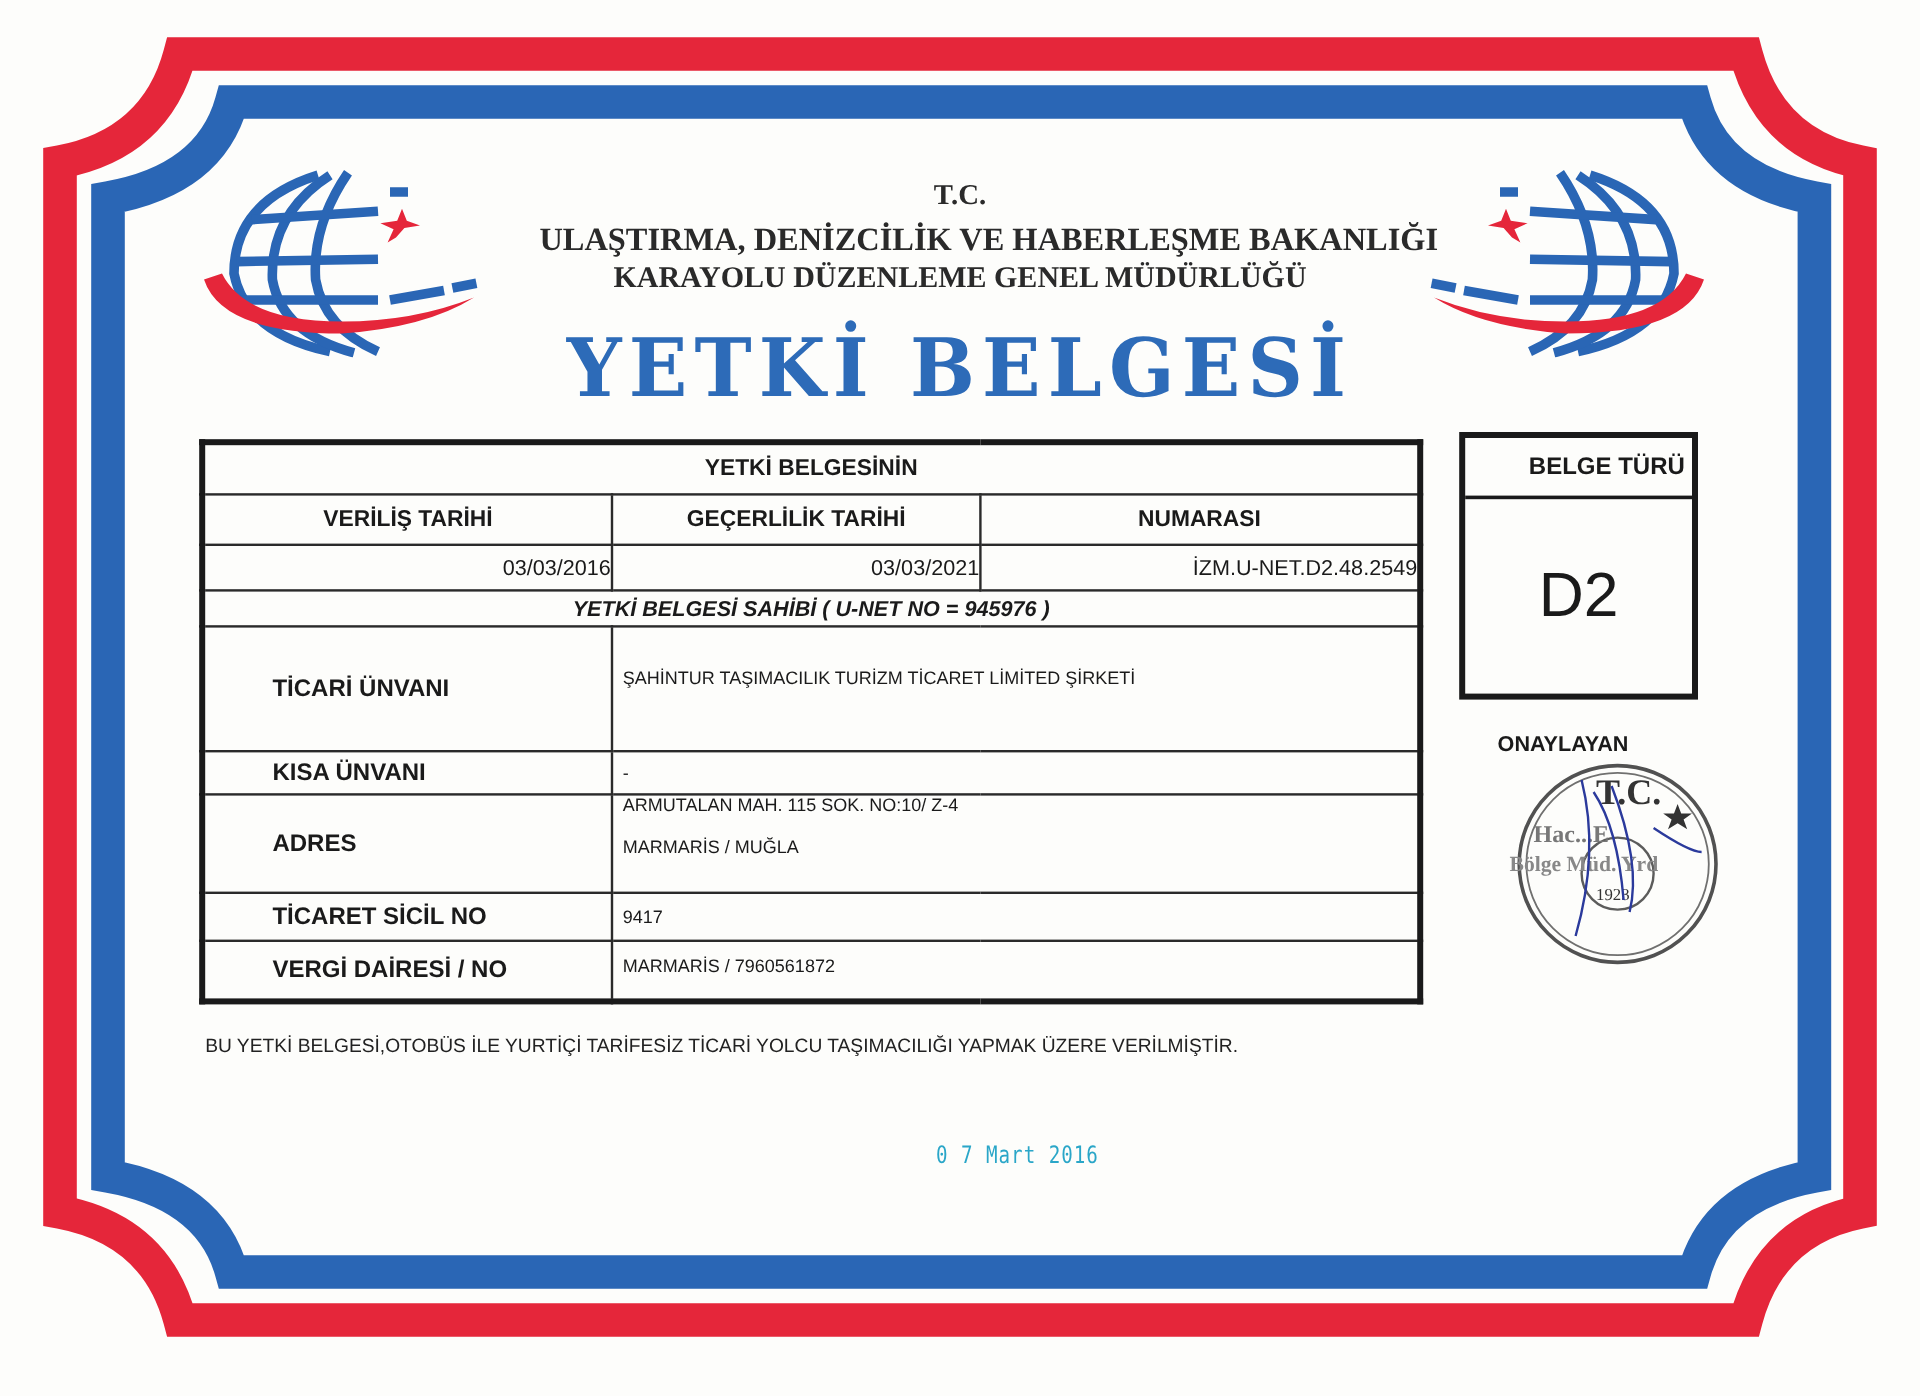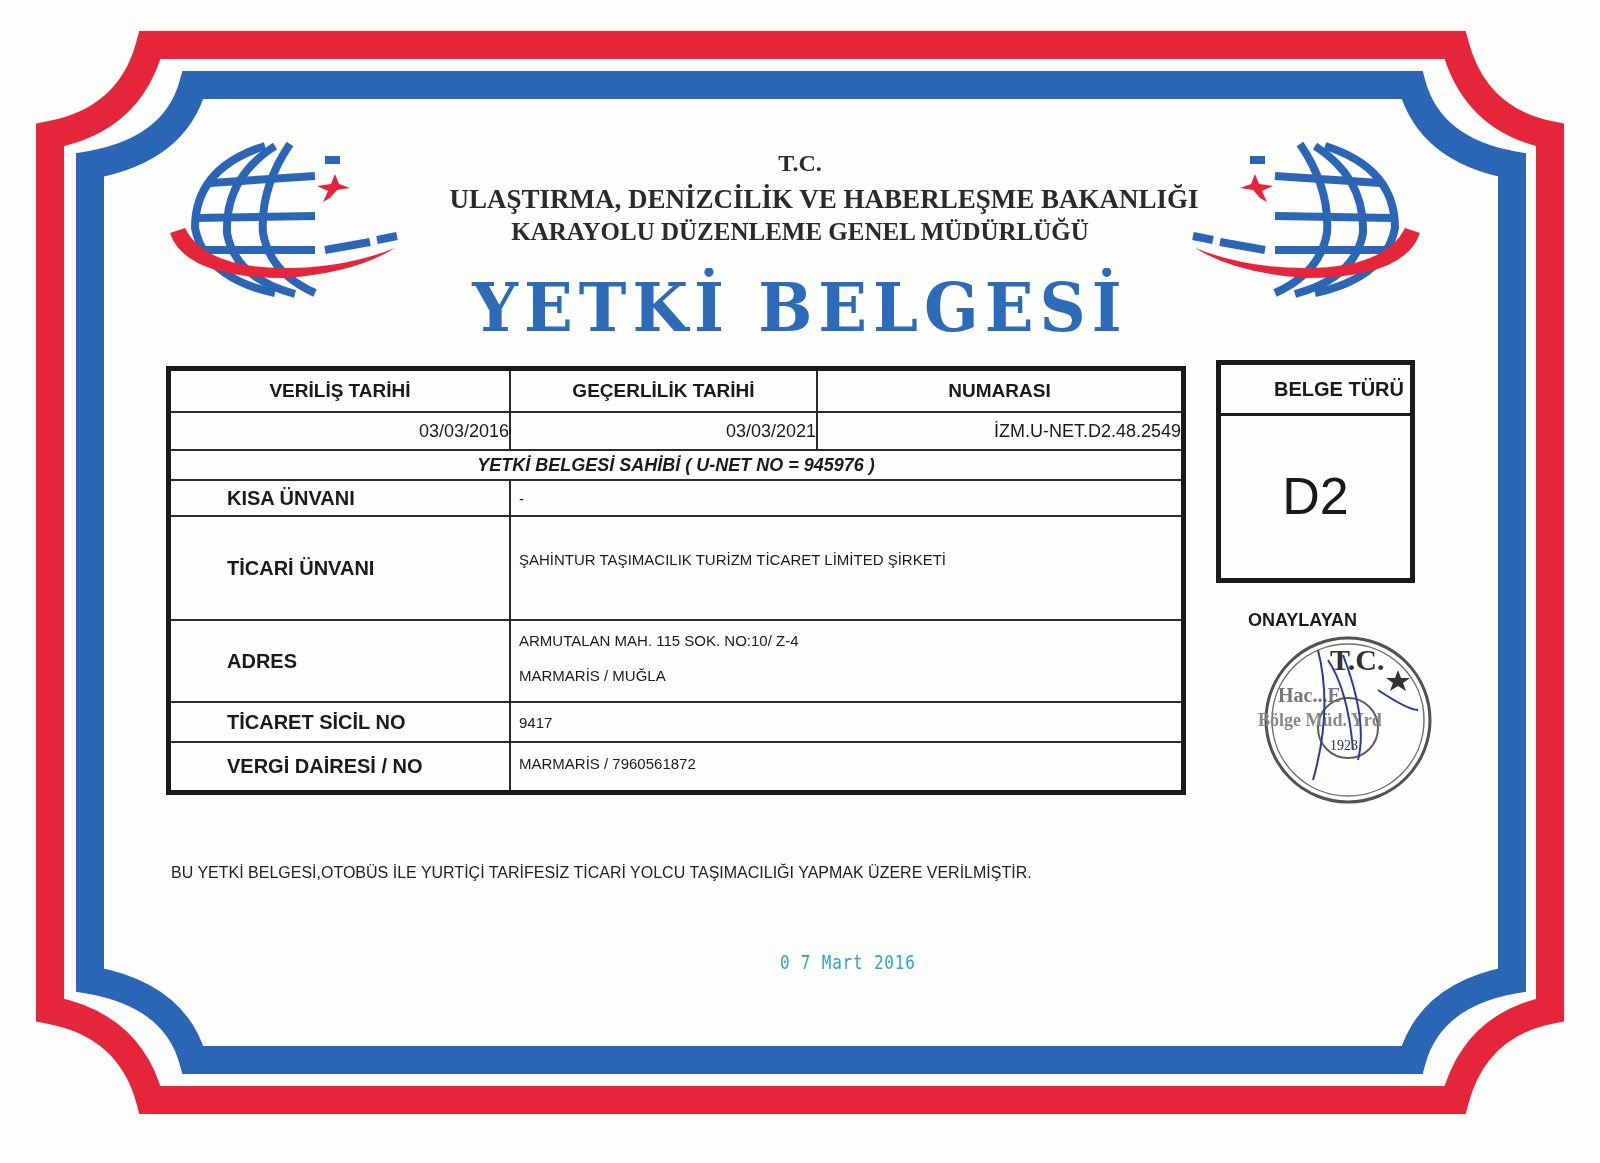--- a/index.html
+++ b/index.html
@@ -84,45 +84,48 @@
   <polygon points="165,60 172,52 185,50 174,46 170,36 166,46 152,48 163,53 158,64" fill="#e5263a"></polygon>
 </svg>
 
 <div id="tc" class="header-line">T.C.</div>
 <div id="ministry" class="header-line">ULAŞTIRMA, DENİZCİLİK VE HABERLEŞME BAKANLIĞI</div>
 <div id="directorate" class="header-line">KARAYOLU DÜZENLEME GENEL MÜDÜRLÜĞÜ</div>
 <div id="title">YETKİ BELGESİ</div>
 
 <table class="main">
   <tbody>
+      <tr>
+    <td colspan="3" class="hdr">YETKİ BELGESİNİN</td>
+  </tr>
   <tr>
     <td class="hdr" style="width:335px">VERİLİŞ TARİHİ</td>
     <td class="hdr" style="width:305px">GEÇERLİLİK TARİHİ</td>
     <td class="hdr">NUMARASI</td>
   </tr>
   <tr>
     <td class="val">03/03/2016</td>
     <td class="val">03/03/2021</td>
     <td class="val">İZM.U-NET.D2.48.2549</td>
   </tr>
   <tr>
     <td colspan="3" class="hdr" style="height:28px;font-size:18px;font-style:italic;">YETKİ BELGESİ SAHİBİ ( U-NET NO = 945976 )</td>
   </tr>
+  <tr style="height:104px">
+    <td class="lbl">TİCARİ ÜNVANI</td>
+    <td colspan="2" class="cell top" style="padding-top:34px !important">ŞAHİNTUR TAŞIMACILIK TURİZM TİCARET LİMİTED ŞİRKETİ</td>
+  </tr>
   <tr style="height:36px">
     <td class="lbl">KISA ÜNVANI</td>
     <td colspan="2" class="cell">-</td>
   </tr>
-  <tr style="height:104px">
-    <td class="lbl">TİCARİ ÜNVANI</td>
-    <td colspan="2" class="cell top" style="padding-top:34px !important">ŞAHİNTUR TAŞIMACILIK TURİZM TİCARET LİMİTED ŞİRKETİ</td>
-  </tr>
   <tr style="height:82px">
     <td class="lbl">ADRES</td>
     <td colspan="2" class="cell" style="vertical-align:top;position:relative;">
-      <div style="padding-top:11px">ARMUTALAN MAH. 115 SOK. NO:10/ Z-4</div>
+      <div style="padding-top:0">ARMUTALAN MAH. 115 SOK. NO:10/ Z-4</div>
       <div style="text-align:left;padding-right:10px;margin-top:18px">MARMARİS / MUĞLA</div>
     </td>
   </tr>
   <tr style="height:40px">
     <td class="lbl">TİCARET SİCİL NO</td>
     <td colspan="2" class="cell">9417</td>
   </tr>
   <tr style="height:50px">
     <td class="lbl">VERGİ DAİRESİ / NO</td>
     <td colspan="2" class="cell" style="vertical-align:top;padding-top:12px !important">MARMARİS / 7960561872</td>

